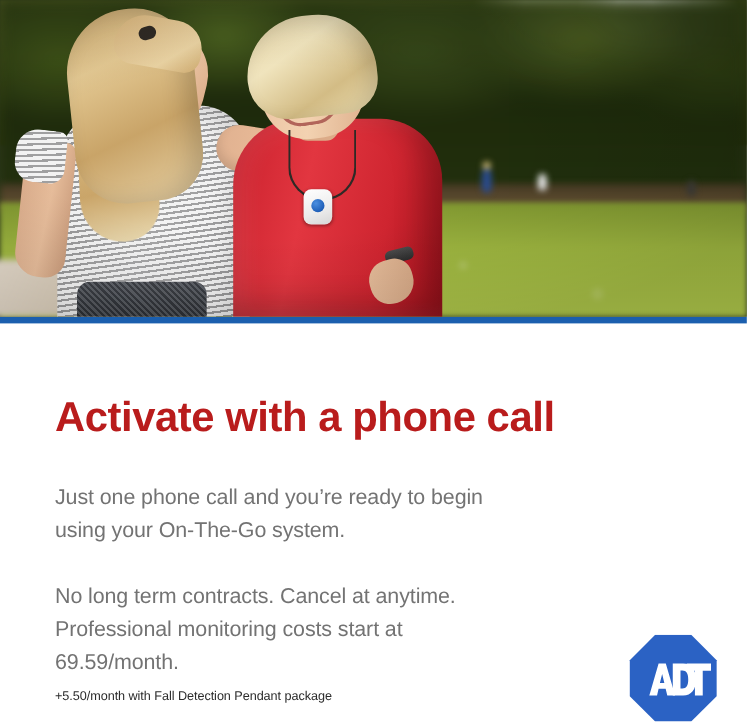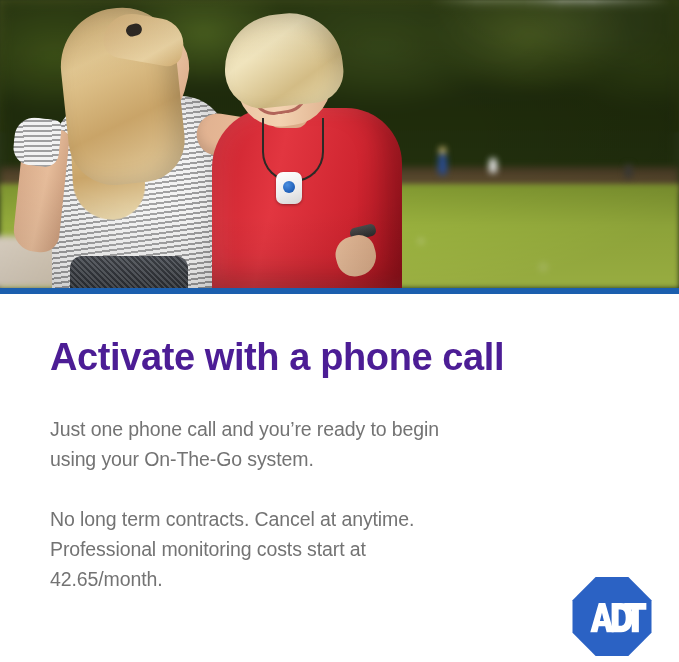--- a/index.html
+++ b/index.html
@@ -294,26 +294,26 @@
     height: 6px;
     background: #1b5fae;
   }
 
   
   .content {
     padding: 0 50px;
   }
   .headline {
     margin: 0;
-    padding-top: 44px;
+    padding-top: 67px;
     font-size: 38px;
     line-height: 1.05;
     font-weight: 700;
     letter-spacing: -0.4px;
-    color: #4c1d95;
+    color: #b91c1c;
   }
   .para {
     margin: 0;
     color: #737373;
     font-size: 19.5px;
     line-height: 30px;
     letter-spacing: -0.1px;
     max-width: 390px;
   }
   .para-1 { padding-top: 36px; }
@@ -391,22 +391,23 @@
     </div>
   </div>
 
   <div class="divider"></div>
 
   <div class="content">
     <h1 class="headline">Activate with a phone call</h1>
 
     <p class="para para-1">Just one phone call and you’re ready to begin using your On-The-Go system.</p>
 
-    <p class="para para-2">No long term contracts. Cancel at anytime. Professional monitoring costs start at 42.65/month.</p>
-
+    <p class="para para-2">No long term contracts. Cancel at anytime. Professional monitoring costs start at 69.59/month.</p>
+
+    <p class="fineprint">+5.50/month with Fall Detection Pendant package</p>
   </div>
 
   <div class="logo">
     <svg viewBox="0 0 100 100" aria-hidden="true">
       <polygon points="29.3,0 70.7,0 100,29.3 100,70.7 70.7,100 29.3,100 0,70.7 0,29.3" fill="#2b62c4"></polygon>
       <g fill="#ffffff">
 
         <path d="M22.5,70 L33.2,33 L41.5,33 L52.2,70 L43.2,70 L41.3,62.3 L33.2,62.3 L31.4,70 Z M34.7,55.6 L39.8,55.6 L37.3,45.1 Z"></path>
 
         <path d="M49.5,33 L61.5,33 C70.8,33 76.3,40.1 76.3,51.5 C76.3,62.9 70.8,70 61.5,70 L49.5,70 Z M58.4,41.2 L58.4,61.8 L60.6,61.8 C65.2,61.8 67.3,58.3 67.3,51.5 C67.3,44.7 65.2,41.2 60.6,41.2 Z"></path>

